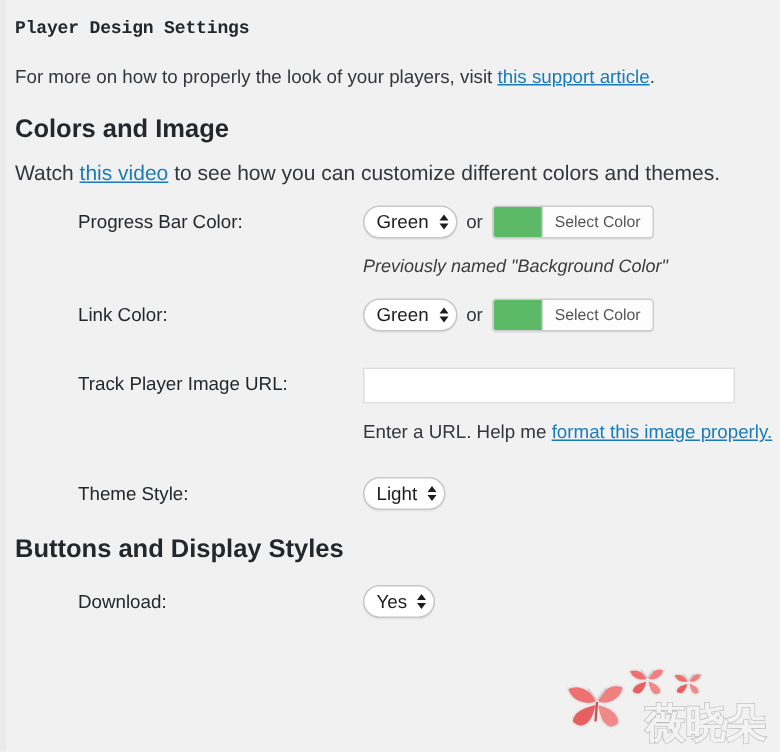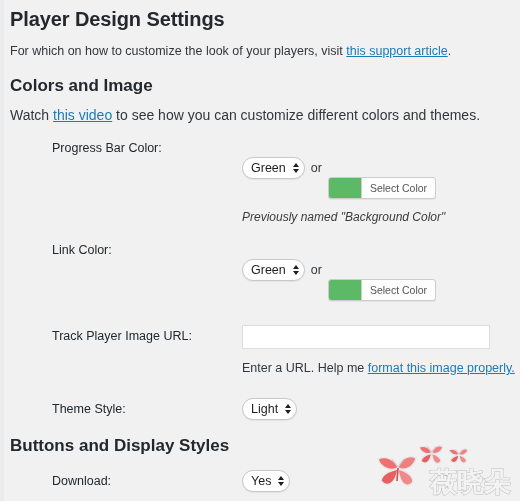--- a/index.html
+++ b/index.html
@@ -33,27 +33,28 @@
 
   .content {
     position: absolute;
     left: 10px;
     top: 0;
     right: 0;
     bottom: 0;
   }
 
   h1.page-title {
-    font-size: 20px;
+    font-size: 12px;
     font-weight: bold;
     margin: 0;
     padding: 9px 0 0 0;
     line-height: 20px;
     color: #23282d;
     letter-spacing: -0.1px;
+    font-family: Liberation Mono, monospace;
   }
 
   p.intro {
     font-size: 12.5px;
     line-height: 16px;
     margin: 0;
     padding: 14px 0 0 0;
     color: #32373c;
   }
 
@@ -164,21 +165,20 @@
     align-items: stretch;
     height: 22px;
     border: 1px solid #ccc;
     border-radius: 3px;
     background: #fdfdfd;
     box-shadow: 0 1px 0 rgba(0,0,0,0.05);
     overflow: hidden;
     box-sizing: border-box;
     vertical-align: middle;
     cursor: pointer;
-    margin-top: 40px;
   }
   .color-picker .swatch {
     width: 32px;
     border-right: 1px solid #ccc;
   }
   .color-picker .pick-label {
     display: flex;
     align-items: center;
     padding: 0 8px;
     font-size: 10.5px;
@@ -226,21 +226,21 @@
 </head>
 <body>
 
 <div id="page">
   <div class="left-edge"></div>
 
   <div class="content">
 
     <h1 class="page-title">Player Design Settings</h1>
 
-    <p class="intro"><span>For which on how to customize the look of your players, visit </span><a class="link" href="#">this support article</a><span>.</span></p>
+    <p class="intro"><span>For more on how to properly the look of your players, visit </span><a class="link" href="#">this support article</a><span>.</span></p>
 
     <h2 class="section-head">Colors and Image</h2>
 
     <p class="section-desc"><span>Watch </span><a class="link" href="#">this video</a><span> to see how you can customize different colors and themes.</span></p>
 
     <table class="form-table">
       <tbody>
 
         <tr>
           <th class="label-cell">Progress Bar Color:</th>

